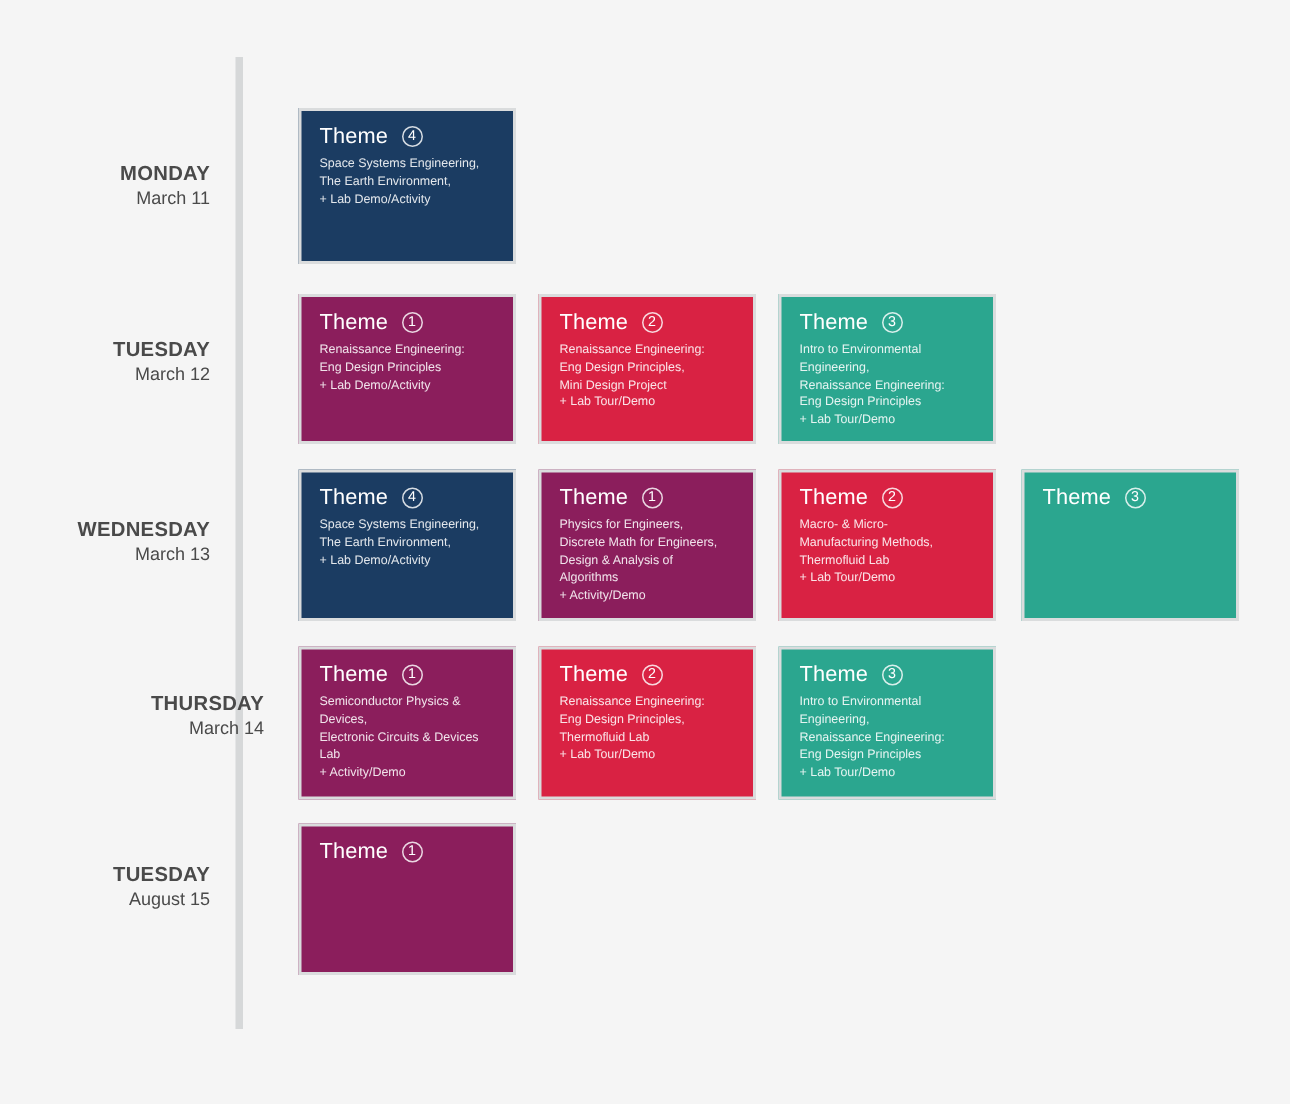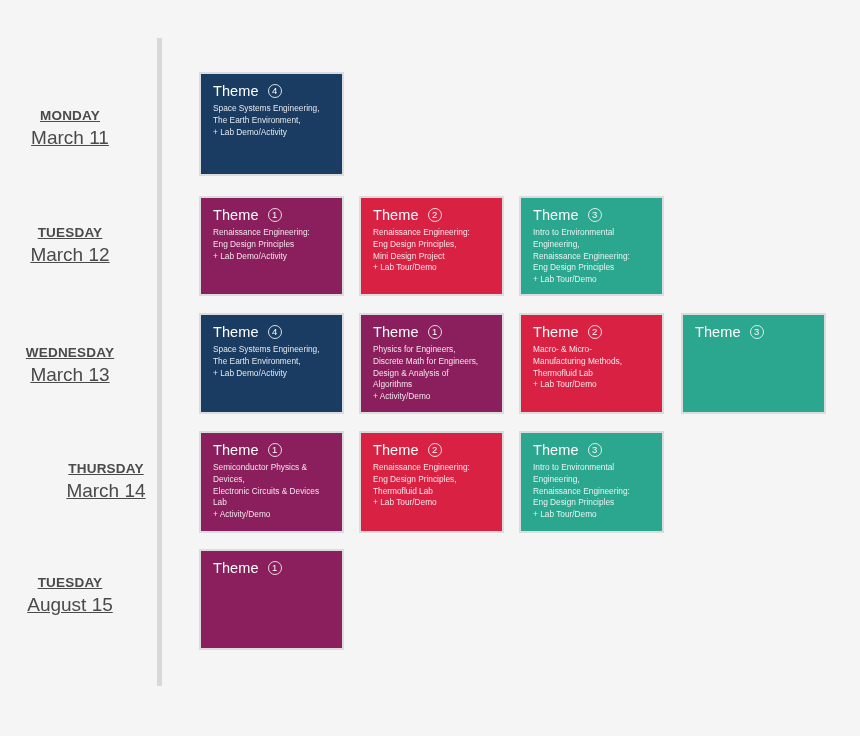--- a/index.html
+++ b/index.html
@@ -35,34 +35,33 @@
   .day-row {
     position: absolute;
     left: 0;
     width: 860px;
   }
 
   .day-label {
     position: absolute;
     left: 0;
     width: 140px;
-    text-align: center;
+    text-align: right;
     color: #4a4a4a;
     line-height: 1.32;
-    text-decoration: underline;
   }
   .day-label .dayname {
     display: block;
     font-size: 13.5px;
     font-weight: bold;
     letter-spacing: 0.2px;
   }
   .day-label .daydate {
     display: block;
-    font-size: 19px;
+    font-size: 12px;
     font-weight: normal;
   }
 
   
   .cards {
     position: absolute;
     left: 199px;
     top: 0;
     height: 100%;
   }

